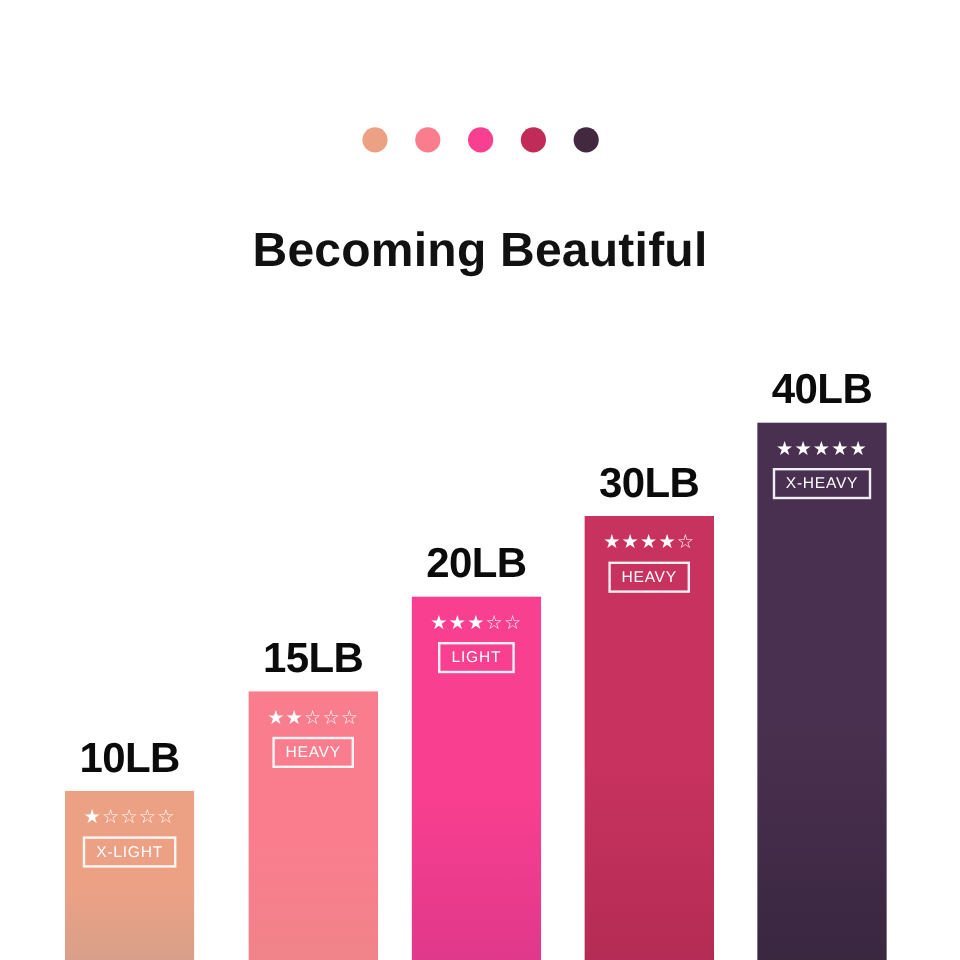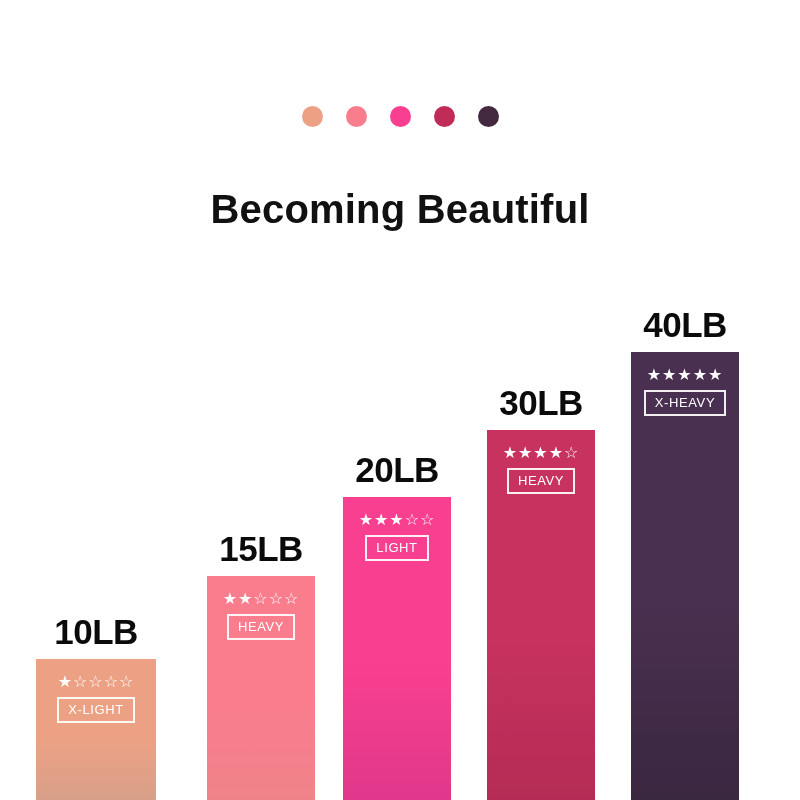--- a/index.html
+++ b/index.html
@@ -119,21 +119,21 @@
   <span class="dot" style="background: rgb(249, 63, 143);"></span>
   <span class="dot" style="background: rgb(192, 43, 87);"></span>
   <span class="dot" style="background: rgb(66, 41, 63);"></span>
 </div>
 
 <h1 id="headline">
   <span class="hl-line">Becoming Beautiful</span>
 </h1>
 
 <div id="chart">
-    <div class="bar-col" style="left: 36px; width: 120px; height: 141px;">
+    <div class="bar-col" style="left: 54px; width: 108px; height: 141px;">
       <div class="bar-label">10LB</div>
       <div class="bar-body">
         <div class="bar-fill" style="background: linear-gradient(rgb(237, 161, 132) 0%, rgb(237, 161, 132) 55%, rgb(216, 160, 137) 100%);"></div>
         <div class="bar-inner">
           <div class="stars">★☆☆☆☆</div>
           <div class="badge">X-LIGHT</div>
         </div>
       </div>
     </div>
     <div class="bar-col" style="left: 207px; width: 108px; height: 224px;">

